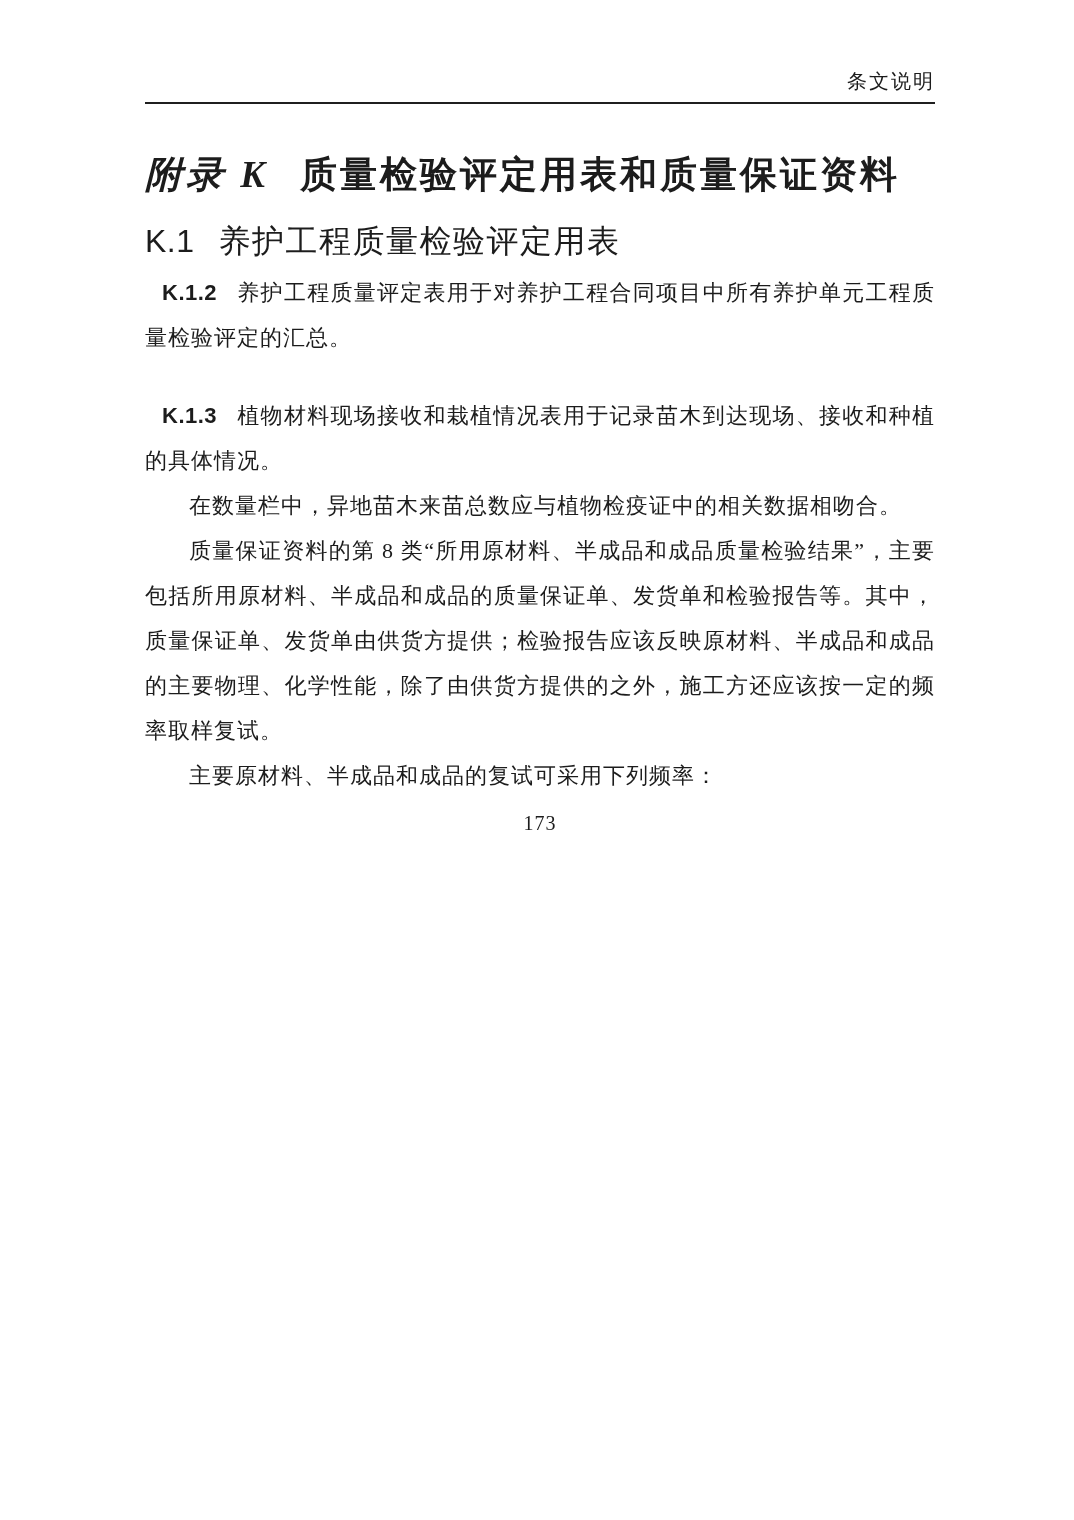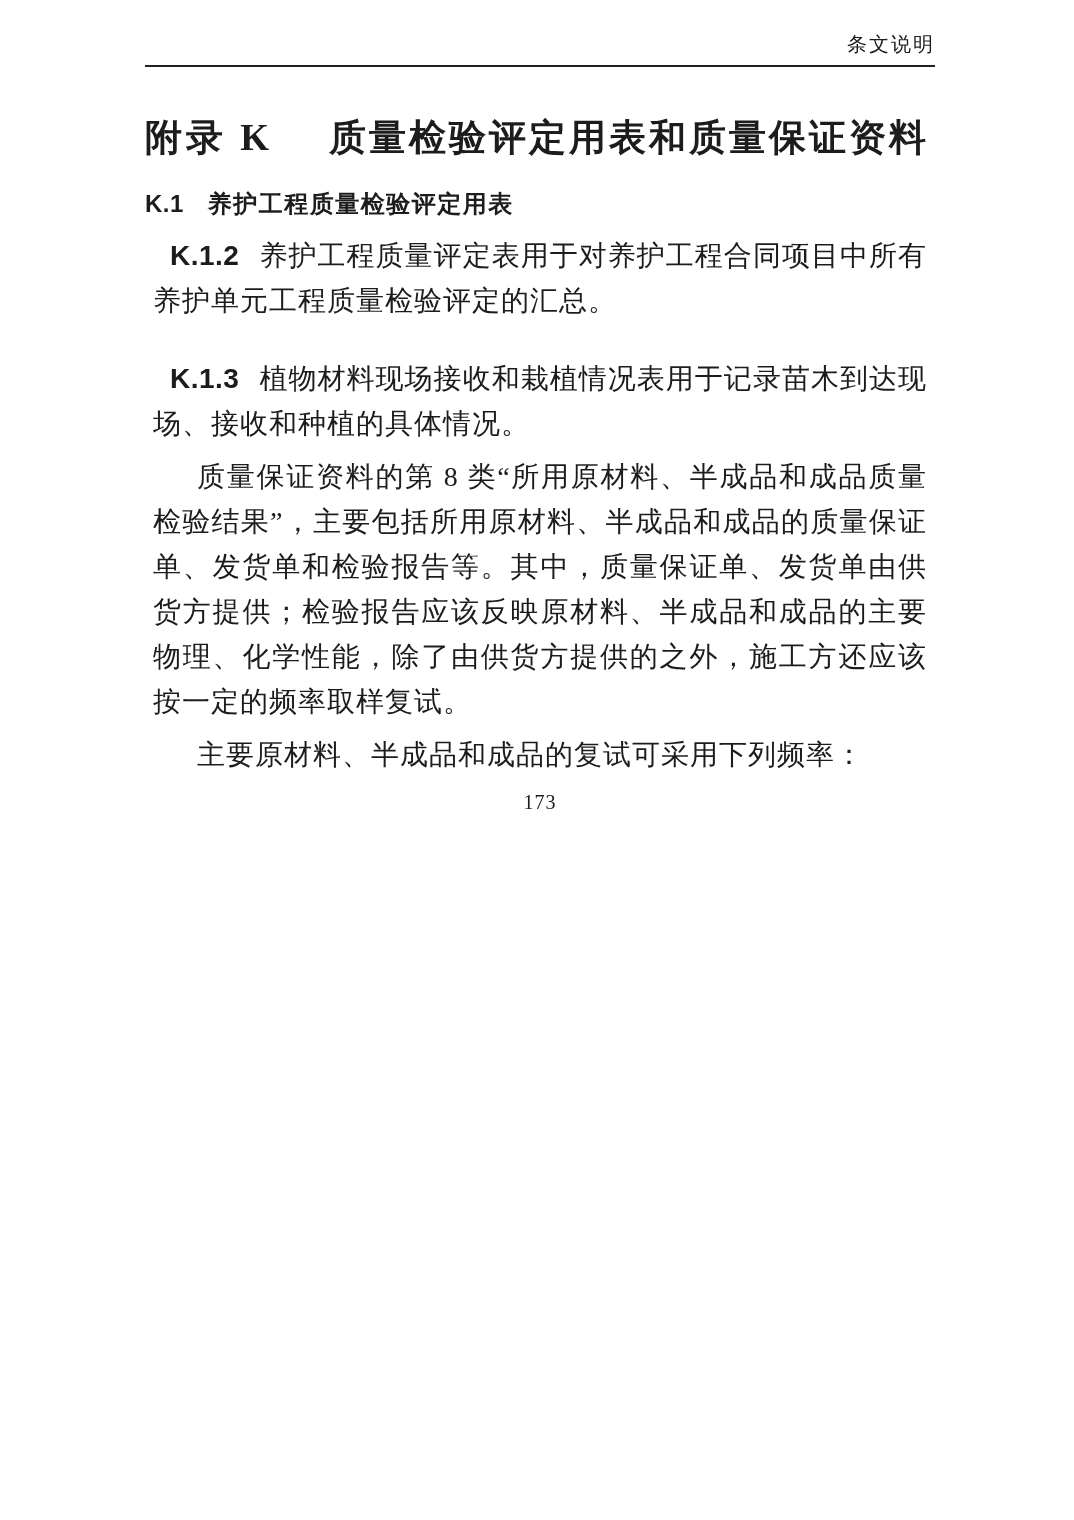--- a/index.html
+++ b/index.html
@@ -16,56 +16,56 @@
     height: 1520px;
     background: #ffffff;
     color: #1c1c1c;
     font-family: "Liberation Serif", "DejaVu Serif", serif;
   }
   .content {
     padding: 0 139px 0 145px;
   }
   
   .page-header {
-    padding-top: 31px;
+    padding-top: 68px;
     text-align: right;
     font-size: 20px;
     line-height: 26px;
     letter-spacing: 2px;
   }
   .header-rule {
     margin-top: 8px;
     height: 2px;
     background: #1f1f1f;
   }
   
   .doc-title {
     margin: 50px 0 0 0;
     font-size: 37px;
     line-height: 42px;
     font-weight: bold;
     letter-spacing: 3px;
     white-space: nowrap;
   }
-  .doc-title .t-num { margin-right: 56px; letter-spacing: 4px; }
+  .doc-title .t-num { margin-right: 31px; letter-spacing: 4px; font-style: italic; }
   
   .section-heading {
     margin: 30px 0 0 0;
     font-family: "Liberation Sans", "DejaVu Sans", sans-serif;
-    font-size: 24px;
+    font-size: 32px;
     line-height: 30px;
-    font-weight: bold;
+    font-weight: normal;
     letter-spacing: 1.5px;
   }
   .section-heading.k2 { margin-top: 35px; }
   .section-heading .h-num { margin-right: 24px; letter-spacing: 0.5px; }
   
   .para {
-    margin: 8px;
-    font-size: 28px;
+    margin: 0;
+    font-size: 22px;
     line-height: 45px;
     letter-spacing: 1px;
     text-align: justify;
     text-indent: 44px;
   }
   .para.first { margin-top: 14px; }
   .para.first-k2 { margin-top: 12px; }
   .para.labeled { text-indent: 17px; }
   .para.spaced { margin-top: 33px; }
   .para .clause-label {
@@ -103,20 +103,23 @@
     </h2>
 
     <p class="para labeled first">
       <span class="clause-label">K.1.2</span><span>养护工程质量评定表用于对养护工程合同项目中所有养护单元工程质量检验评定的汇总。</span>
     </p>
 
     <p class="para labeled spaced">
       <span class="clause-label">K.1.3</span><span>植物材料现场接收和栽植情况表用于记录苗木到达现场、接收和种植的具体情况。</span>
     </p>
 
+    <p class="para">
+      <span>在数量栏中，异地苗木来苗总数应与植物检疫证中的相关数据相吻合。</span>
+    </p>
 
 
 
 
 
 
     <p class="para">
       <span>质量保证资料的第 8 类“所用原材料、半成品和成品质量检验结果”，主要包括所用原材料、半成品和成品的质量保证单、发货单和检验报告等。其中，质量保证单、发货单由供货方提供；检验报告应该反映原材料、半成品和成品的主要物理、化学性能，除了由供货方提供的之外，施工方还应该按一定的频率取样复试。</span>
     </p>
 

